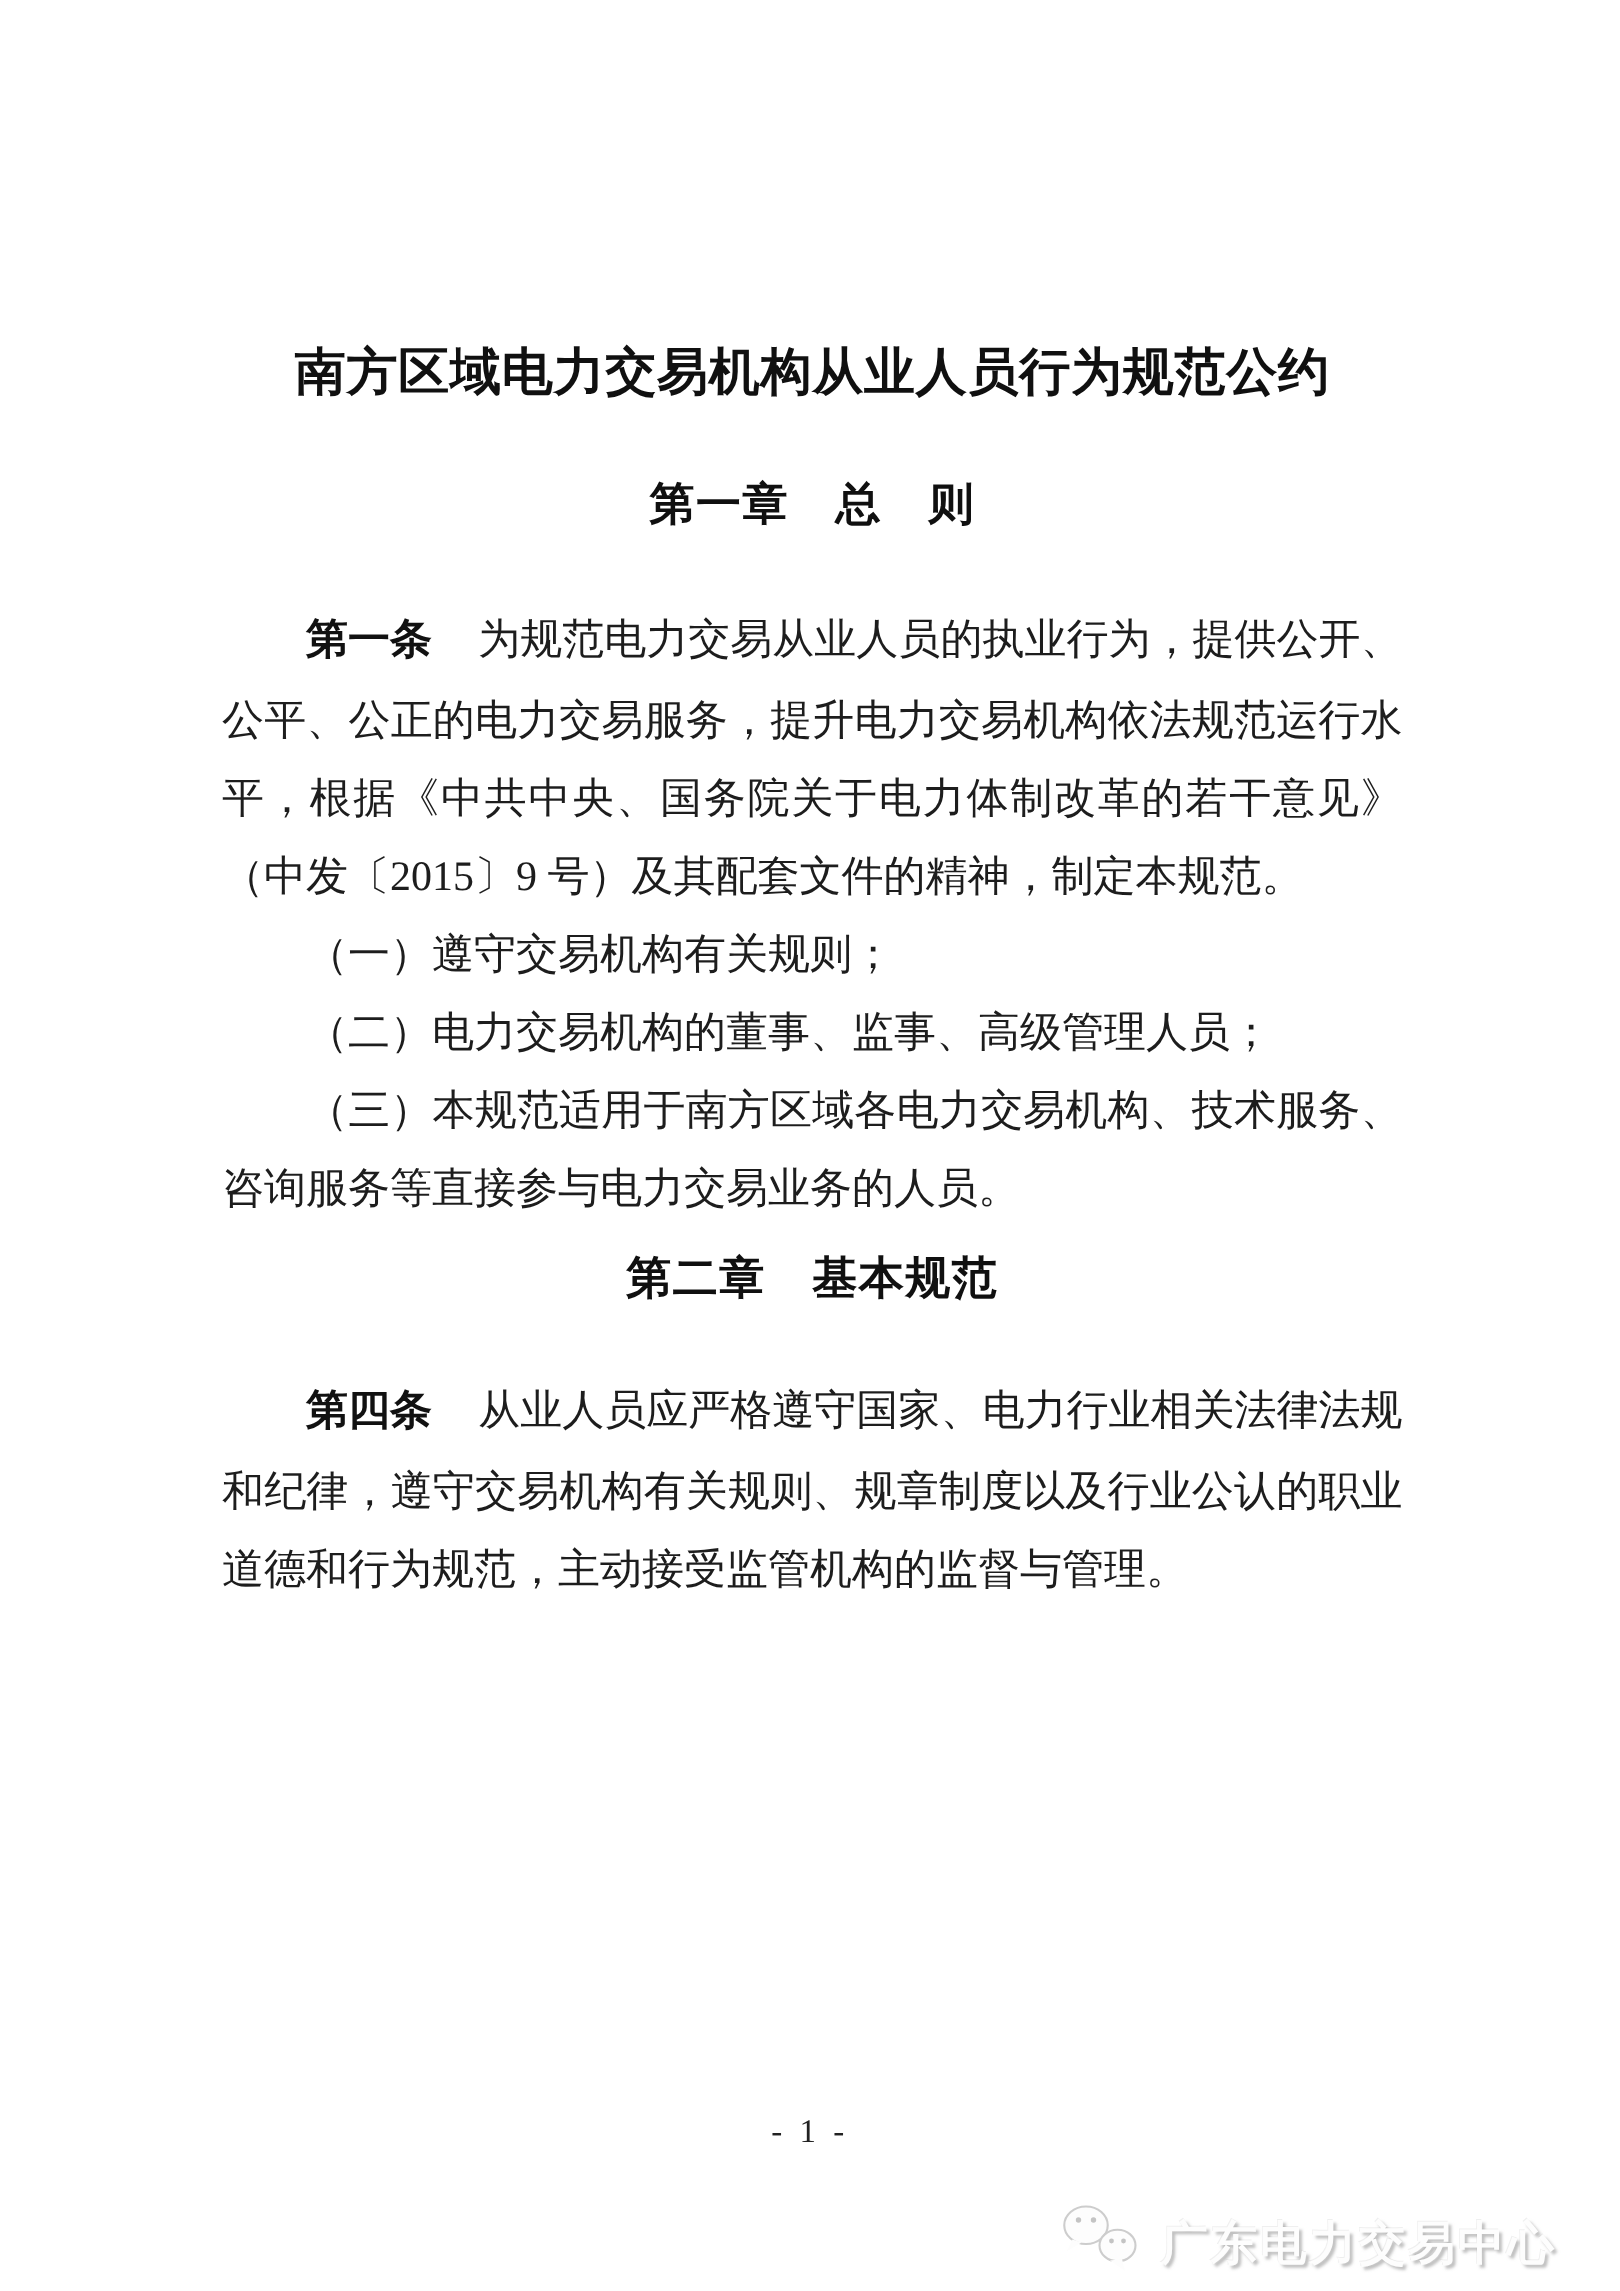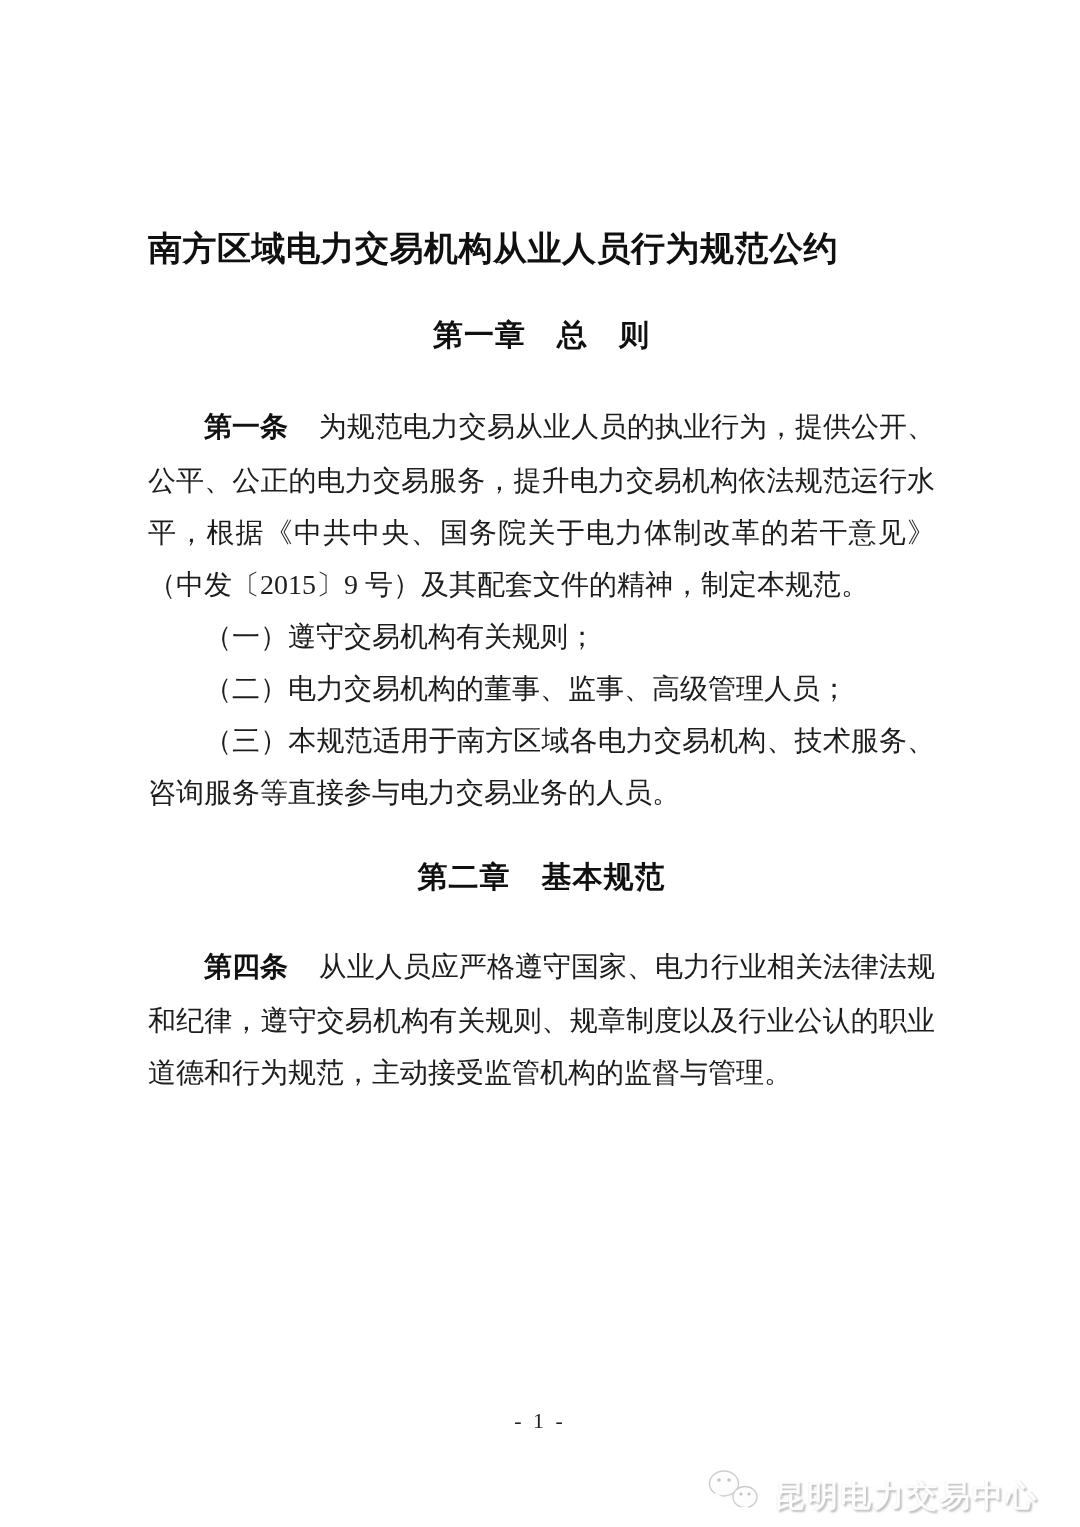--- a/index.html
+++ b/index.html
@@ -9,40 +9,40 @@
     height: 1527px;
     background: #ffffff;
     color: #1d1d1d;
     overflow: hidden;
   }
   .content {
     padding: 228px 145px 0 148px;
   }
   .doc-title {
     margin: 0;
-    text-align: left;
+    text-align: center;
     font-family: "Liberation Sans", sans-serif;
     font-weight: 700;
     font-size: 34px;
     line-height: 1.2;
     letter-spacing: 0.5px;
     color: #101010;
   }
   .chapter-heading {
     margin: 50px 0 46px 0;
     text-align: center;
-    font-family: Liberation Mono, monospace;
+    font-family: Liberation Sans, sans-serif;
     font-weight: 700;
     font-size: 30px;
     line-height: 1.2;
     letter-spacing: 1px;
     color: #101010;
   }
   .chapter-heading.second {
-    margin: 42px 0 44px 0;
+    margin: 16px 0 44px 0;
   }
   .para {
     margin: 0;
     font-family: "Liberation Serif", serif;
     font-size: 28px;
     line-height: 52px;
     text-align: justify;
     text-indent: 2em;
     color: #1d1d1d;
   }
@@ -118,15 +118,15 @@
           <path d="M44 38 L46 46 L36 39 Z" stroke="none"></path>
         </g>
         <g fill="#c4c4c4" stroke="none">
           <circle cx="15" cy="12" r="1.8"></circle>
           <circle cx="25" cy="12" r="1.8"></circle>
           <circle cx="37" cy="26" r="1.6"></circle>
           <circle cx="45" cy="26" r="1.6"></circle>
         </g>
       </svg>
     </span>
-    <span class="logo-text">昆明电力交易中心</span>
+    <span class="logo-text">广东电力交易中心</span>
   </div>
 </div>
 
 </body></html>

